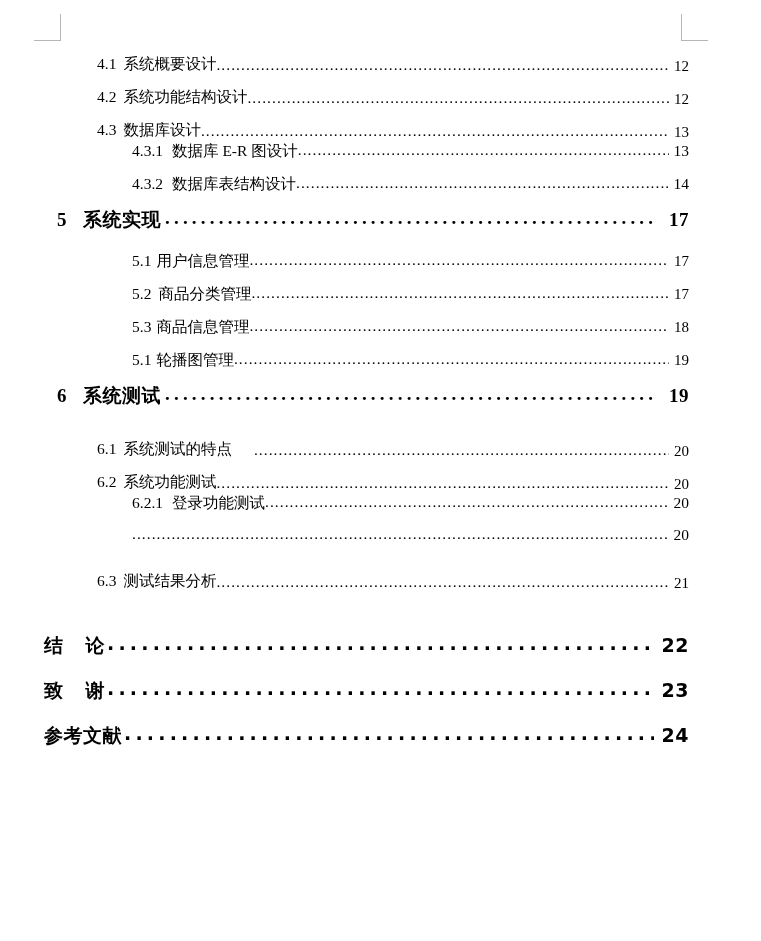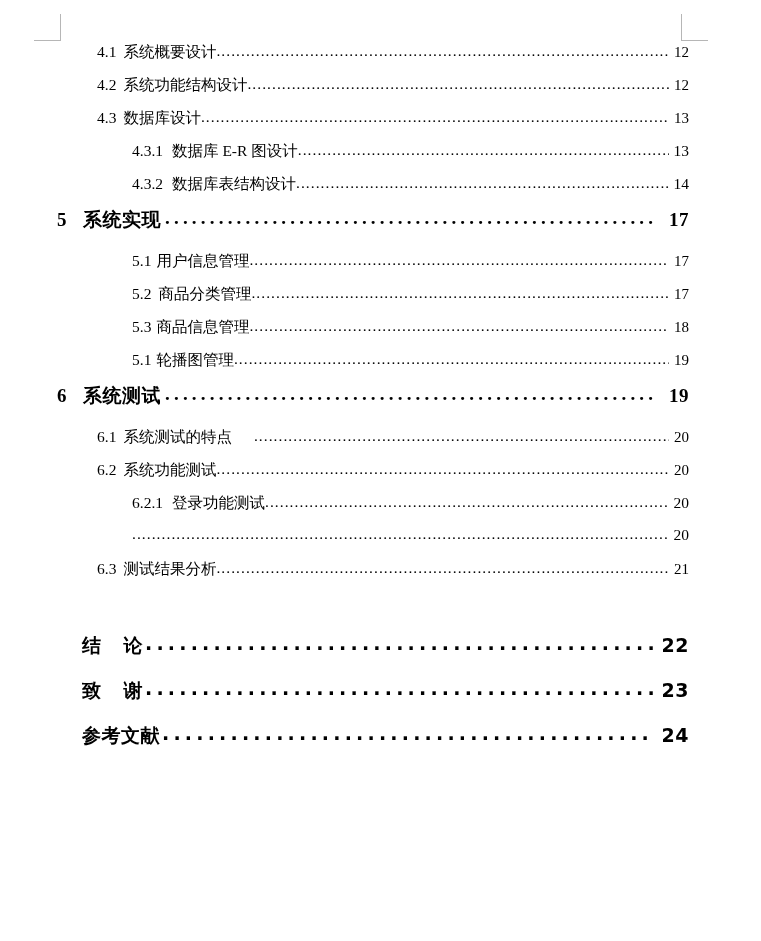--- a/index.html
+++ b/index.html
@@ -90,21 +90,21 @@
     padding-left: 8px;
     min-width: 26px;
   }
 
   
   .lvl2 {
     height: 33px;
     padding-right: 72px;
     font-size: 15.5px;
   }
-  .lvl2.ind-a { padding-left: 97px; }
+  .lvl2.ind-a { padding-left: 97px; align-items: flex-end; }
   .lvl2.ind-b { padding-left: 132px; }
 
   .lvl2 .toc-leader {
     font-size: 15.5px;
     letter-spacing: 1.05px;
     transform: translateY(-1px);
   }
   .lvl2 .toc-page {
     font-size: 15px;
     min-width: 20px;
@@ -123,21 +123,21 @@
     letter-spacing: 1.05px;
     transform: translateY(-1px);
   }
   .lvl3 .toc-page {
     font-size: 15.5px;
     min-width: 20px;
   }
 
   
   .backmatter {
-    padding-left: 82px;
+    padding-left: 44px;
     padding-right: 72px;
     height: 45px;
     font-family: "DejaVu Sans", "Liberation Sans", sans-serif;
     font-weight: bold;
     font-size: 19px;
     letter-spacing: 0.5px;
   }
   .backmatter .toc-leader {
     font-size: 19px;
     letter-spacing: 4.2px;

